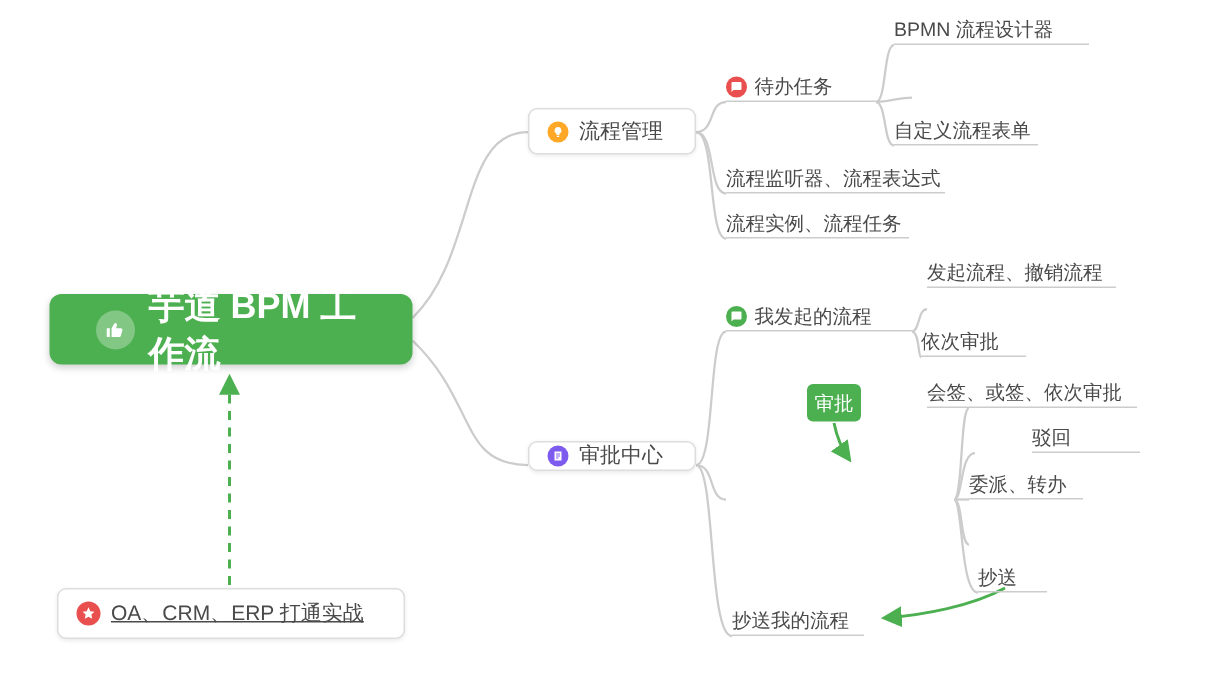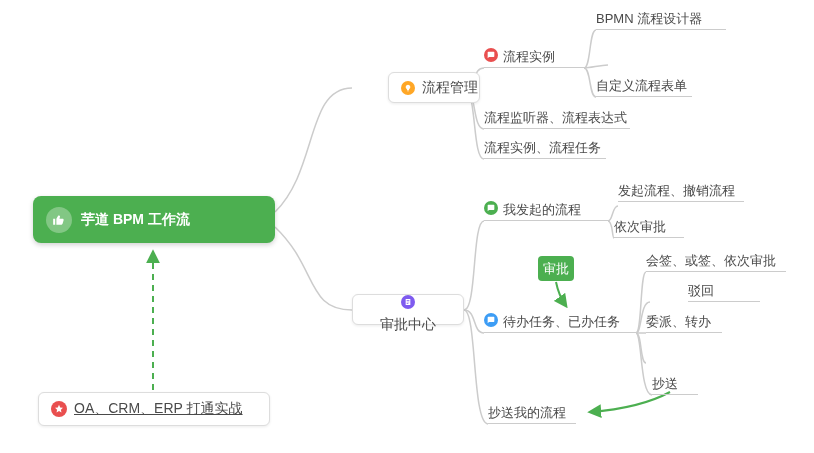--- a/index.html
+++ b/index.html
@@ -12,44 +12,44 @@
   .canvas { position:absolute; inset:0; width:814px; height:453px; }
   svg.links { position:absolute; left:0; top:0; }
   .link { fill:none; stroke:var(--line-gray,#ccc); stroke-width:1.5; }
   .arrow { fill:none; stroke:var(--arrow-green,#4caf50); stroke-width:2; }
   .arrow.dashed { stroke-dasharray:6 5; }
   .arrow-head { fill:var(--arrow-green,#4caf50); }
 
   .root-node {
     position:absolute; left:33px; top:196px; width:242px; height:47px;
     background:var(--root-green,#4caf50); border-radius:8px;
-    display:flex; align-items:center; gap:9px; padding:0 13px;
-    color:#fff; font-size:14px; font-weight:bold;
+    display:flex; align-items:center; gap:9px; padding:0 31px;
+    color:#fff; font-size:24px; font-weight:bold;
     box-shadow:0 2px 5px rgba(0,0,0,.18); cursor:default;
   }
   .root-icon {
     width:26px; height:26px; border-radius:50%;
     background:rgba(255,255,255,.3);
     display:flex; align-items:center; justify-content:center; flex:none;
   }
   .root-icon svg { width:14px; height:14px; }
 
   .node {
     position:absolute; background:#fff;
     border:1px solid var(--node-border,#ddd); border-radius:6px;
     display:flex; align-items:center; gap:7px; padding:0 12px;
     font-size:14px; box-shadow:0 1px 3px rgba(0,0,0,.08);
     white-space:nowrap;
   }
-  #node-process  { left:352px; top:72px;  width:92px; height:31px;margin-left:36px; }
-  #node-approval { left:352px; top:294px; width:112px; height:31px;flex-direction:column; }
+  #node-process  { left:352px; top:72px;  width:112px; height:31px; }
+  #node-approval { left:352px; top:294px; width:112px; height:20px; }
   #node-integration { left:38px; top:392px; width:232px; height:34px;text-decoration:underline; }
 
   .leaf {
-    position:absolute; display:flex; align-items:flex-start; gap:5px;
+    position:absolute; display:flex; align-items:center; gap:5px;
     height:20px; border-bottom:1.5px solid var(--line-gray,#ccc);
     font-size:13px; white-space:nowrap;
   }
 
   .circle-icon {
     width:14px; height:14px; border-radius:50%;
     display:inline-flex; align-items:center; justify-content:center; flex:none;
   }
   .circle-icon svg { width:8px; height:8px; }
   .circle-icon.big { width:16px; height:16px; }
@@ -142,21 +142,21 @@
     </span>
     <span>OA、CRM、ERP 打通实战</span>
   </div>
 
   <div class="leaf" style="left:484px;top:48px;width:100px">
     <span class="circle-icon ic-red">
       <svg viewBox="0 0 24 24" fill="#ffffff">
           <path d="M20 2H4a2 2 0 0 0-2 2v18l4-4h14a2 2 0 0 0 2-2V4a2 2 0 0 0-2-2z"></path>
         </svg>
     </span>
-    <span>流程实例</span>
+    <span>待办任务</span>
   </div>
   <div class="leaf" style="left:596px;top:10px;width:130px">
     <span>BPMN 流程设计器</span>
   </div>
   <div class="leaf" style="left:484px;top:109px;width:146px">
     <span>流程监听器、流程表达式</span>
   </div>
   <div class="leaf" style="left:596px;top:77px;width:96px">
     <span>自定义流程表单</span>
   </div>
@@ -165,38 +165,30 @@
   </div>
 
   <div class="leaf" style="left:484px;top:201px;width:124px">
     <span class="circle-icon ic-green">
       <svg viewBox="0 0 24 24" fill="#ffffff">
           <path d="M20 2H4a2 2 0 0 0-2 2v18l4-4h14a2 2 0 0 0 2-2V4a2 2 0 0 0-2-2z"></path>
         </svg>
     </span>
     <span>我发起的流程</span>
   </div>
-  <div class="leaf" style="left:618px;top:182px;width:126px">
+  <div class="leaf" style="left:618px;top:172px;width:126px">
     <span>发起流程、撤销流程</span>
   </div>
   <div class="leaf" style="left:614px;top:218px;width:70px">
     <span>依次审批</span>
   </div>
 
   <div class="badge">审批</div>
 
-  <div class="leaf" style="left:484px;top:313px;width:152px">
-    <span class="circle-icon ic-blue">
-      <svg viewBox="0 0 24 24" fill="#ffffff">
-          <path d="M20 2H4a2 2 0 0 0-2 2v18l4-4h14a2 2 0 0 0 2-2V4a2 2 0 0 0-2-2z"></path>
-        </svg>
-    </span>
-    <span>待办任务、已办任务</span>
-  </div>
-  <div class="leaf" style="left:646px;top:252px;width:140px">
+  <div class="leaf" style="left:618px;top:252px;width:140px">
     <span>会签、或签、依次审批</span>
   </div>
   <div class="leaf" style="left:688px;top:282px;width:72px">
     <span>驳回</span>
   </div>
   <div class="leaf" style="left:646px;top:313px;width:76px">
     <span>委派、转办</span>
   </div>
   <div class="leaf" style="left:652px;top:375px;width:46px">
     <span>抄送</span>

